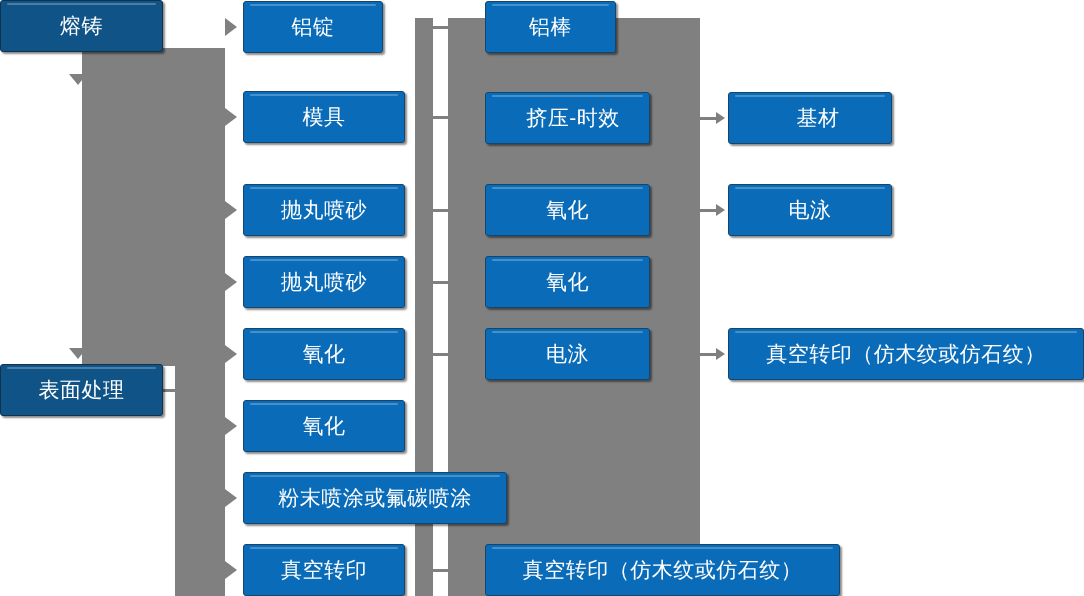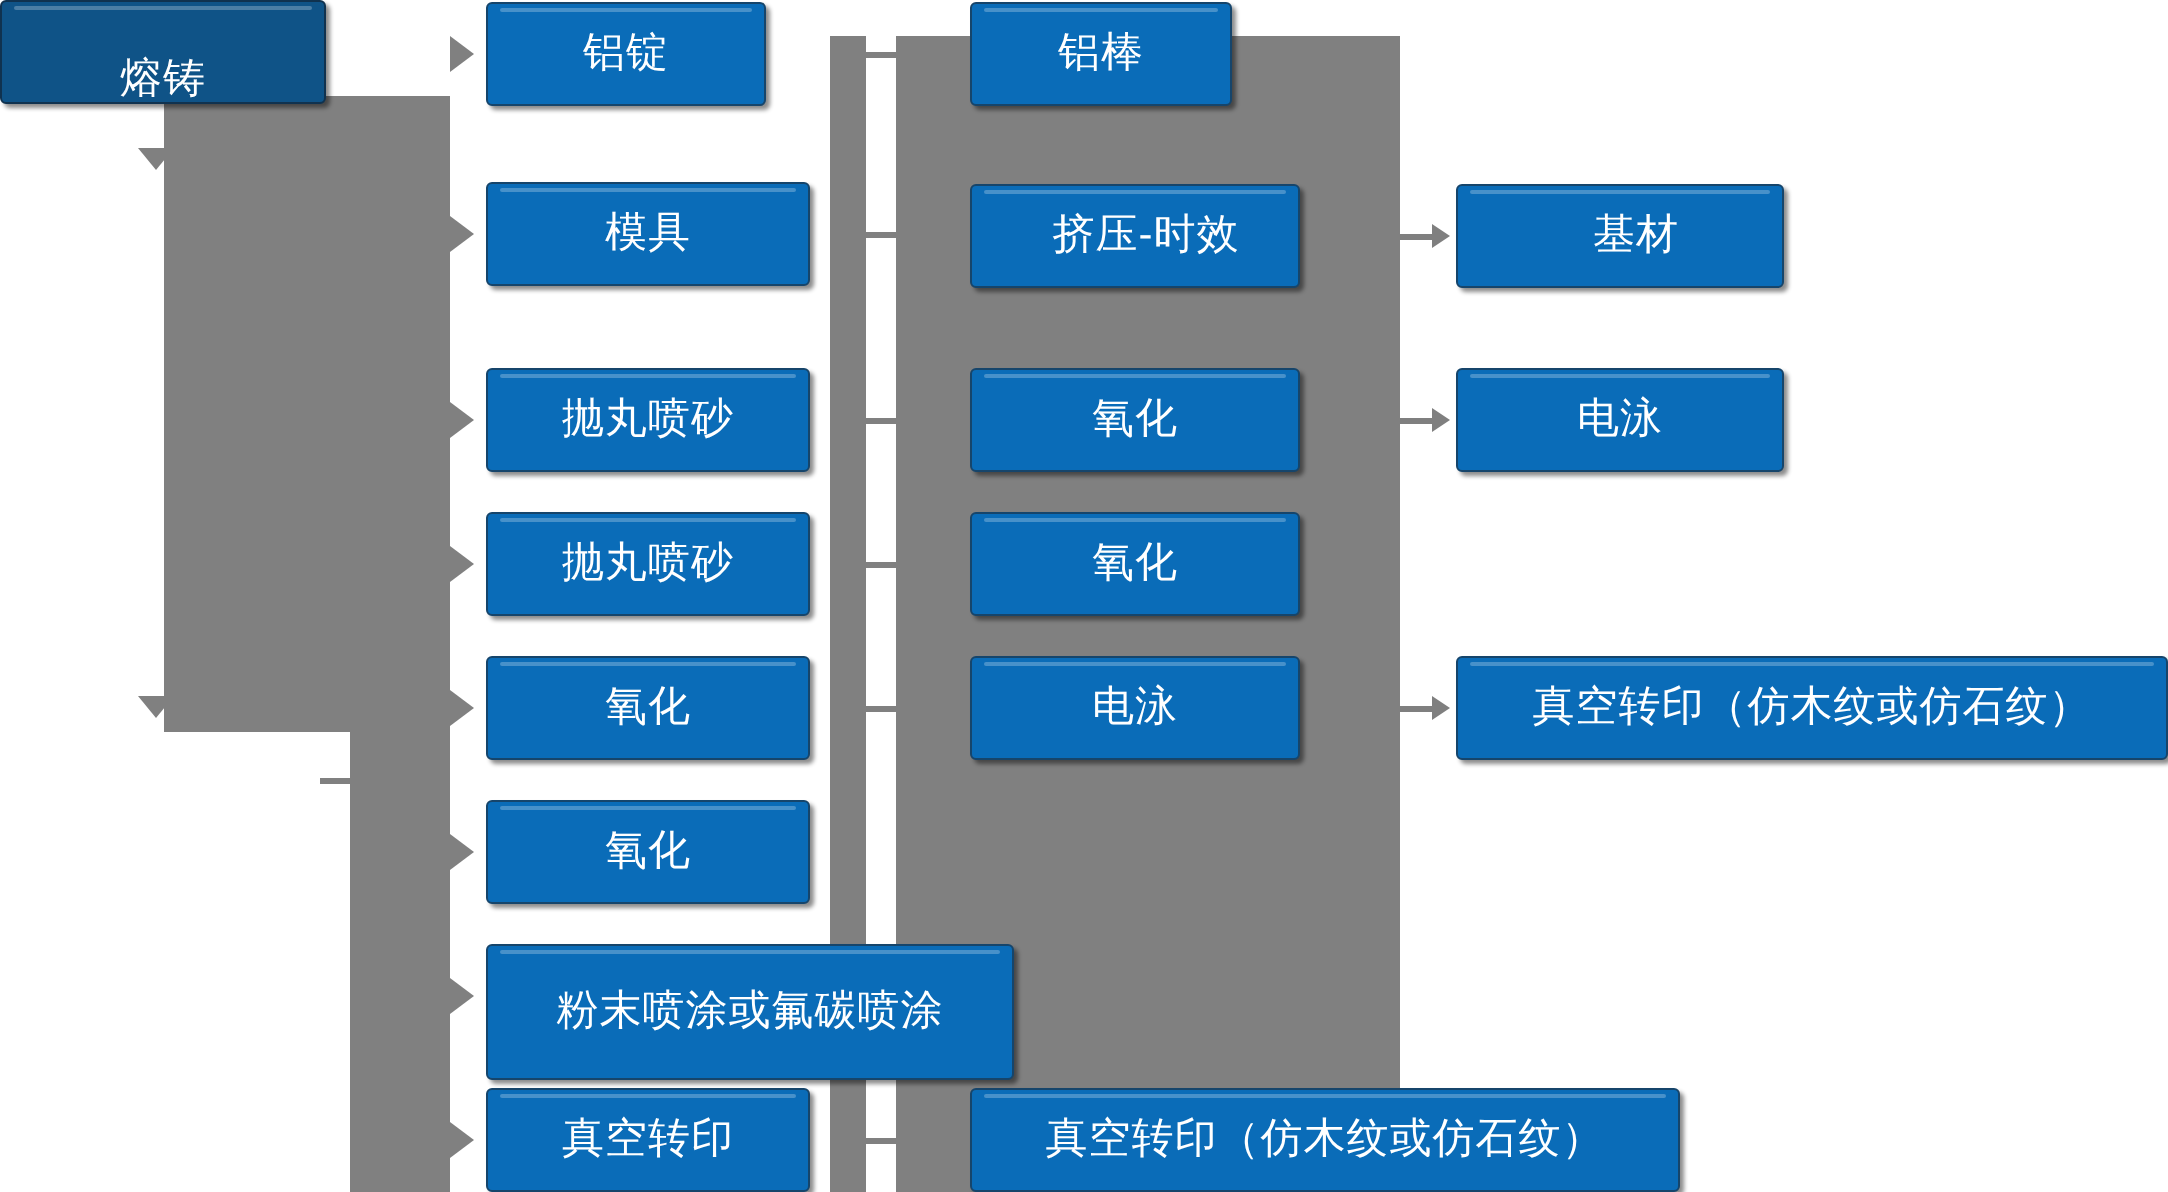--- a/index.html
+++ b/index.html
@@ -115,24 +115,28 @@
   </div>
   <div class="arrow-sm" style="left:700px; top:204px;">
     <div class="shaft" style="width:16px;"></div>
       <div class="head"></div>
   </div>
   <div class="arrow-sm" style="left:700px; top:348px;">
     <div class="shaft" style="width:16px;"></div>
       <div class="head"></div>
   </div>
 
-  <div class="box dark" style="left:0px; top:0px; width:163px; height:52px;align-items:flex-end;">
+  <div class="box dark" style="left:0px; top:0px; width:163px; height:52px;">
     <span class="hl"></span>
     <span>熔铸</span>
   </div>
+  <div class="box dark" style="left:0px; top:364px; width:163px; height:52px;">
+    <span class="hl"></span>
+    <span>表面处理</span>
+  </div>
 
   <div class="box bright" style="left:243px; top:1px; width:140px; height:52px;">
     <span class="hl"></span>
     <span>铝锭</span>
   </div>
   <div class="box bright" style="left:243px; top:91px; width:162px; height:52px;">
     <span class="hl"></span>
     <span>模具</span>
   </div>
   <div class="box bright" style="left:243px; top:184px; width:162px; height:52px;">
@@ -144,21 +148,21 @@
     <span>抛丸喷砂</span>
   </div>
   <div class="box bright" style="left:243px; top:328px; width:162px; height:52px;">
     <span class="hl"></span>
     <span>氧化</span>
   </div>
   <div class="box bright" style="left:243px; top:400px; width:162px; height:52px;">
     <span class="hl"></span>
     <span>氧化</span>
   </div>
-  <div class="box bright" style="left:243px; top:472px; width:264px; height:68px;">
+  <div class="box bright" style="left:243px; top:472px; width:264px; height:52px;">
     <span class="hl"></span>
     <span>粉末喷涂或氟碳喷涂</span>
   </div>
   <div class="box bright" style="left:243px; top:544px; width:162px; height:52px;">
     <span class="hl"></span>
     <span>真空转印</span>
   </div>
 
   <div class="box bright" style="left:485px; top:1px; width:131px; height:52px;">
     <span class="hl"></span>

